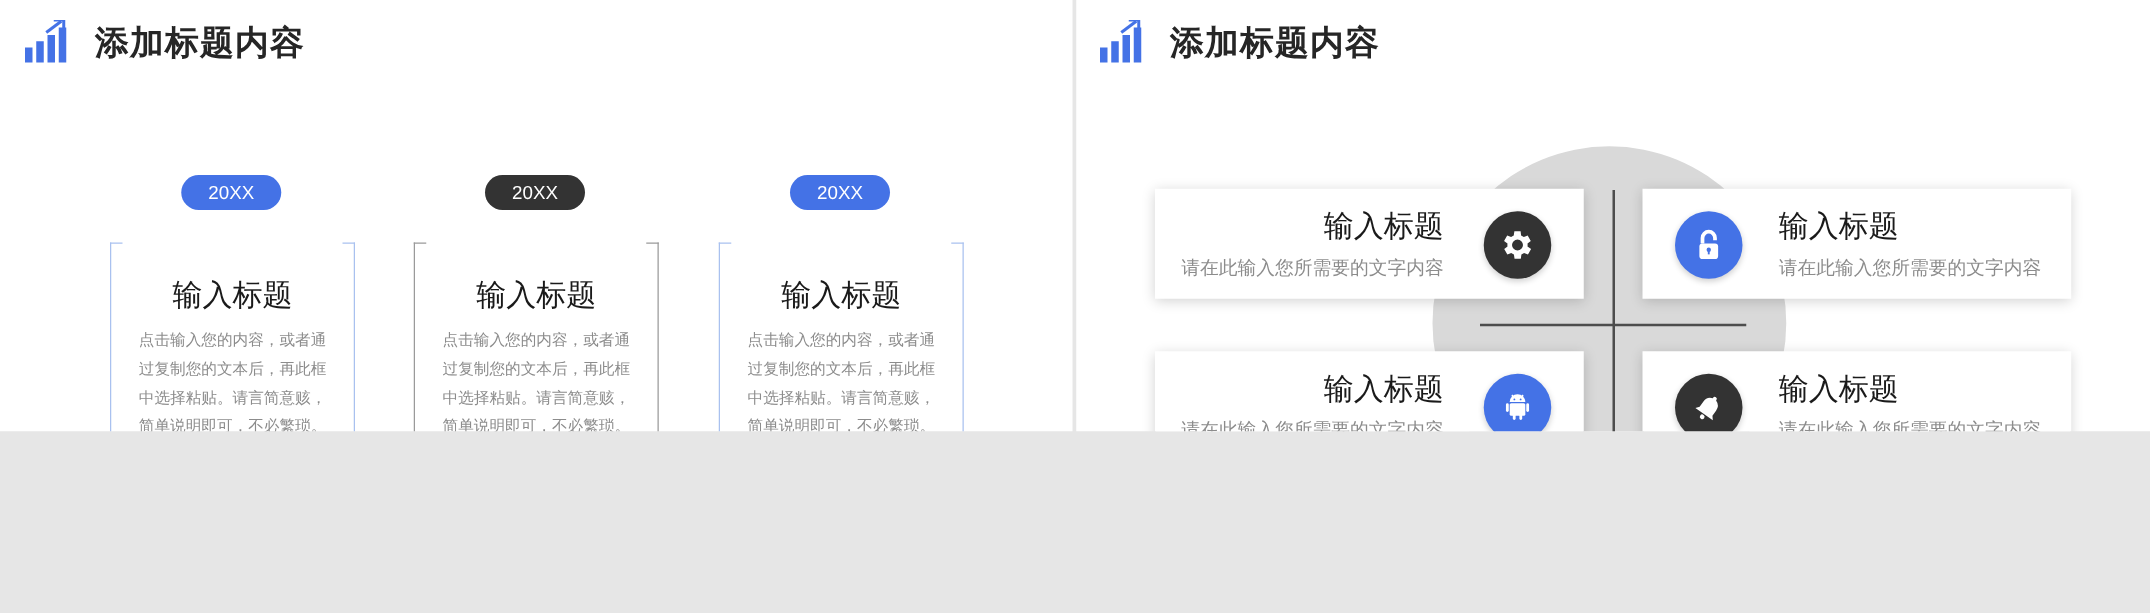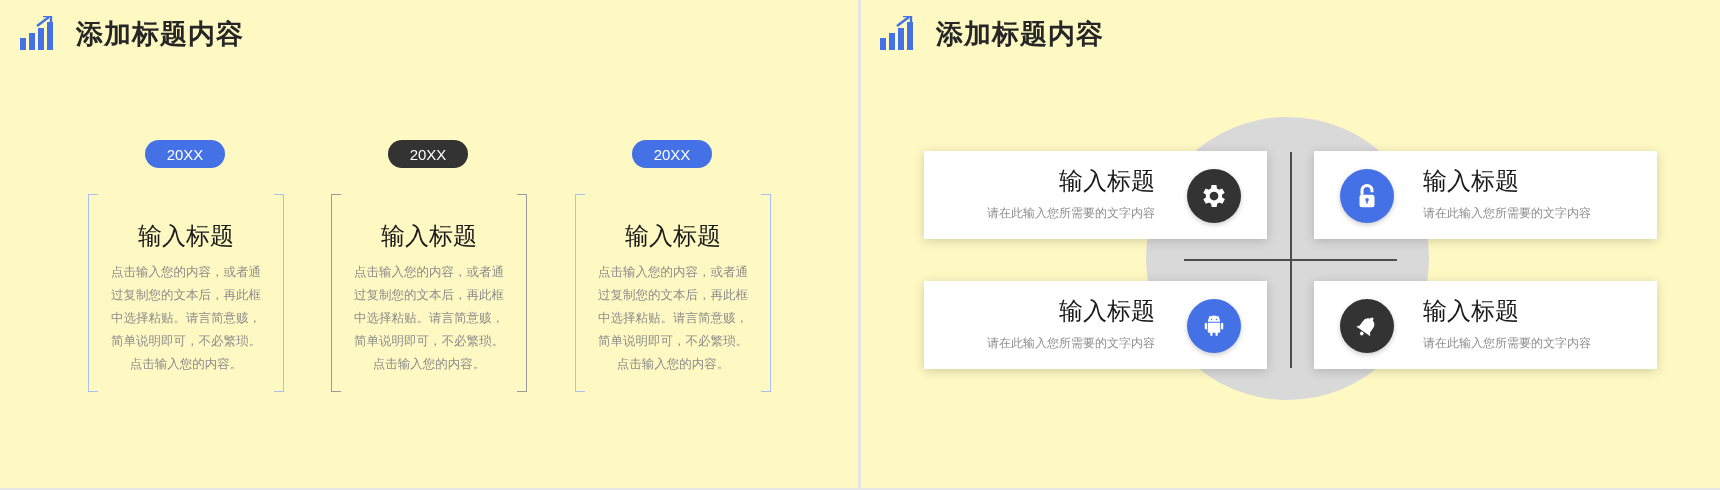--- a/index.html
+++ b/index.html
@@ -1,18 +1,18 @@
 <!DOCTYPE html>
 <html><head>
 <meta charset="utf-8">
 <style>
   * { box-sizing: border-box; margin: 0; padding: 0; }
   html, body { width: 1720px; height: 490px; background: #e6e6e6; overflow: hidden; }
   body { position: relative; font-family: "DejaVu Sans", "Liberation Sans", sans-serif; }
-  .slide { position: absolute; top: 0; height: 488px; background: #fef9c3; overflow: hidden; }
+  .slide { position: absolute; top: 0; height: 345px; background: #ffffff; overflow: hidden; }
   #slide-left { left: 0; width: 858px; }
   #slide-right { left: 861px; width: 859px; }
 
   .header { position: absolute; left: 20px; top: 16px; display: flex; align-items: center; }
   .header .logo { width: 34px; height: 36px; margin-right: 22px; }
   .header .title { font-size: 27px; font-weight: bold; color: #262626; letter-spacing: 1px; }
 
   
   .col { position: absolute; top: 140px; width: 196px; }
   .badge { position: absolute; top: 0; left: 57px; width: 80px; height: 28px; border-radius: 14px;
@@ -25,21 +25,21 @@
   .card-title { position: absolute; top: 80px; left: 0; width: 196px; text-align: center; font-size: 24px; color: #1a1a1a; }
   .card-body { position: absolute; top: 120px; left: 20px; width: 156px; text-align: center;
                font-size: 12.5px; line-height: 23px; color: #8c8c8c; }
 
   
   .circle { position: absolute; left: 285px; top: 117px; width: 283px; height: 283px; border-radius: 50%; background: #d9d9d9; }
   .vline { position: absolute; left: 429px; top: 152px; width: 1.5px; height: 216px; background: #4d4d4d; }
   .hline { position: absolute; left: 323px; top: 259px; width: 213px; height: 1.5px; background: #4d4d4d; }
   .box { position: absolute; width: 343px; height: 88px; background: #fff; box-shadow: 0 2px 10px rgba(0,0,0,0.18); }
   .box .btitle { position: absolute; top: 14px; font-size: 24px; color: #1a1a1a; white-space: nowrap; }
-  .box .bdesc { position: absolute; top: 54px; font-size: 12px; color: #8c8c8c; white-space: nowrap; }
+  .box .bdesc { position: absolute; top: 54px; font-size: 15px; color: #8c8c8c; white-space: nowrap; }
   .box.leftbox .btitle, .box.leftbox .bdesc { right: 112px; text-align: right; }
   .box.rightbox .btitle, .box.rightbox .bdesc { left: 109px; }
   .ic { position: absolute; top: 18px; width: 54px; height: 54px; border-radius: 50%;
         display: flex; align-items: center; justify-content: center; box-shadow: 0 2px 5px rgba(0,0,0,0.2); }
   .box.leftbox .ic { right: 26px; }
   .box.rightbox .ic { left: 26px; }
   .ic svg { width: 30px; height: 30px; }
 </style>
 </head>
 <body>

